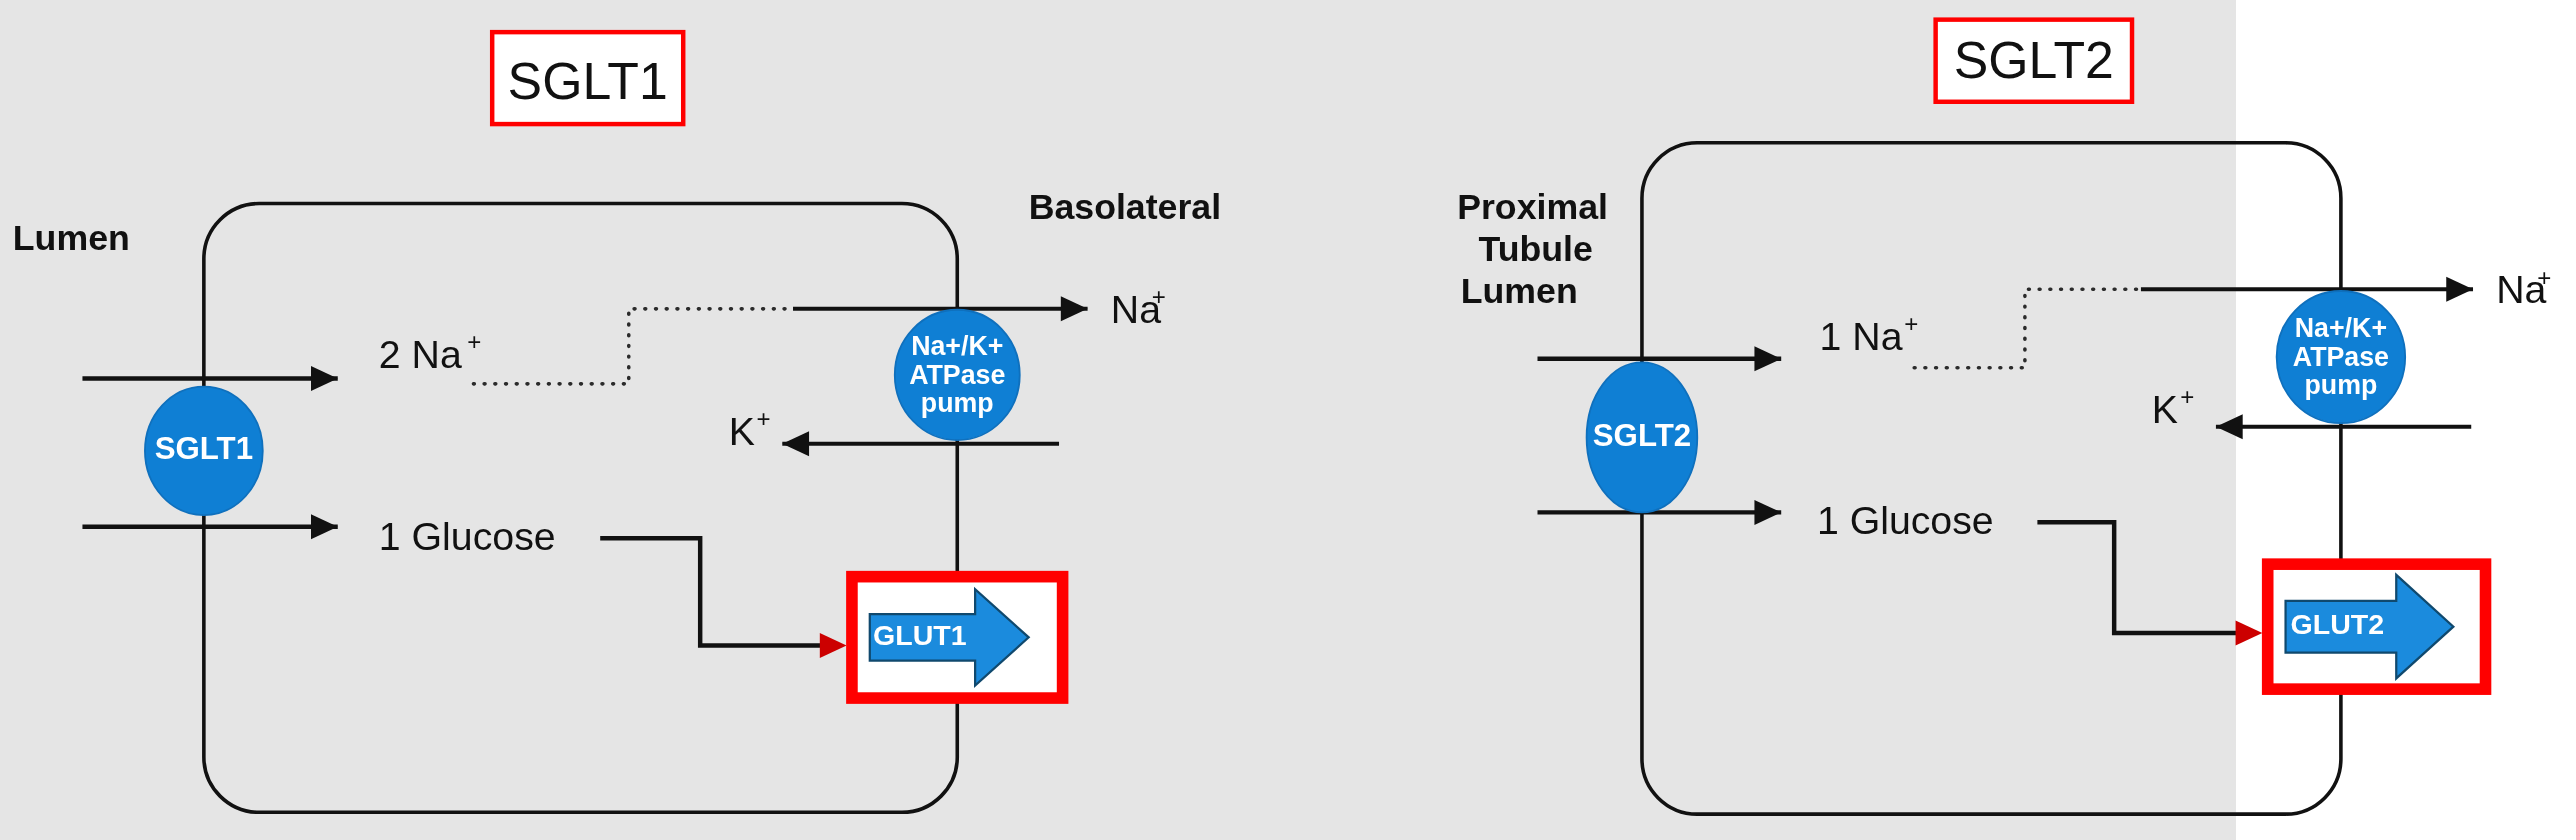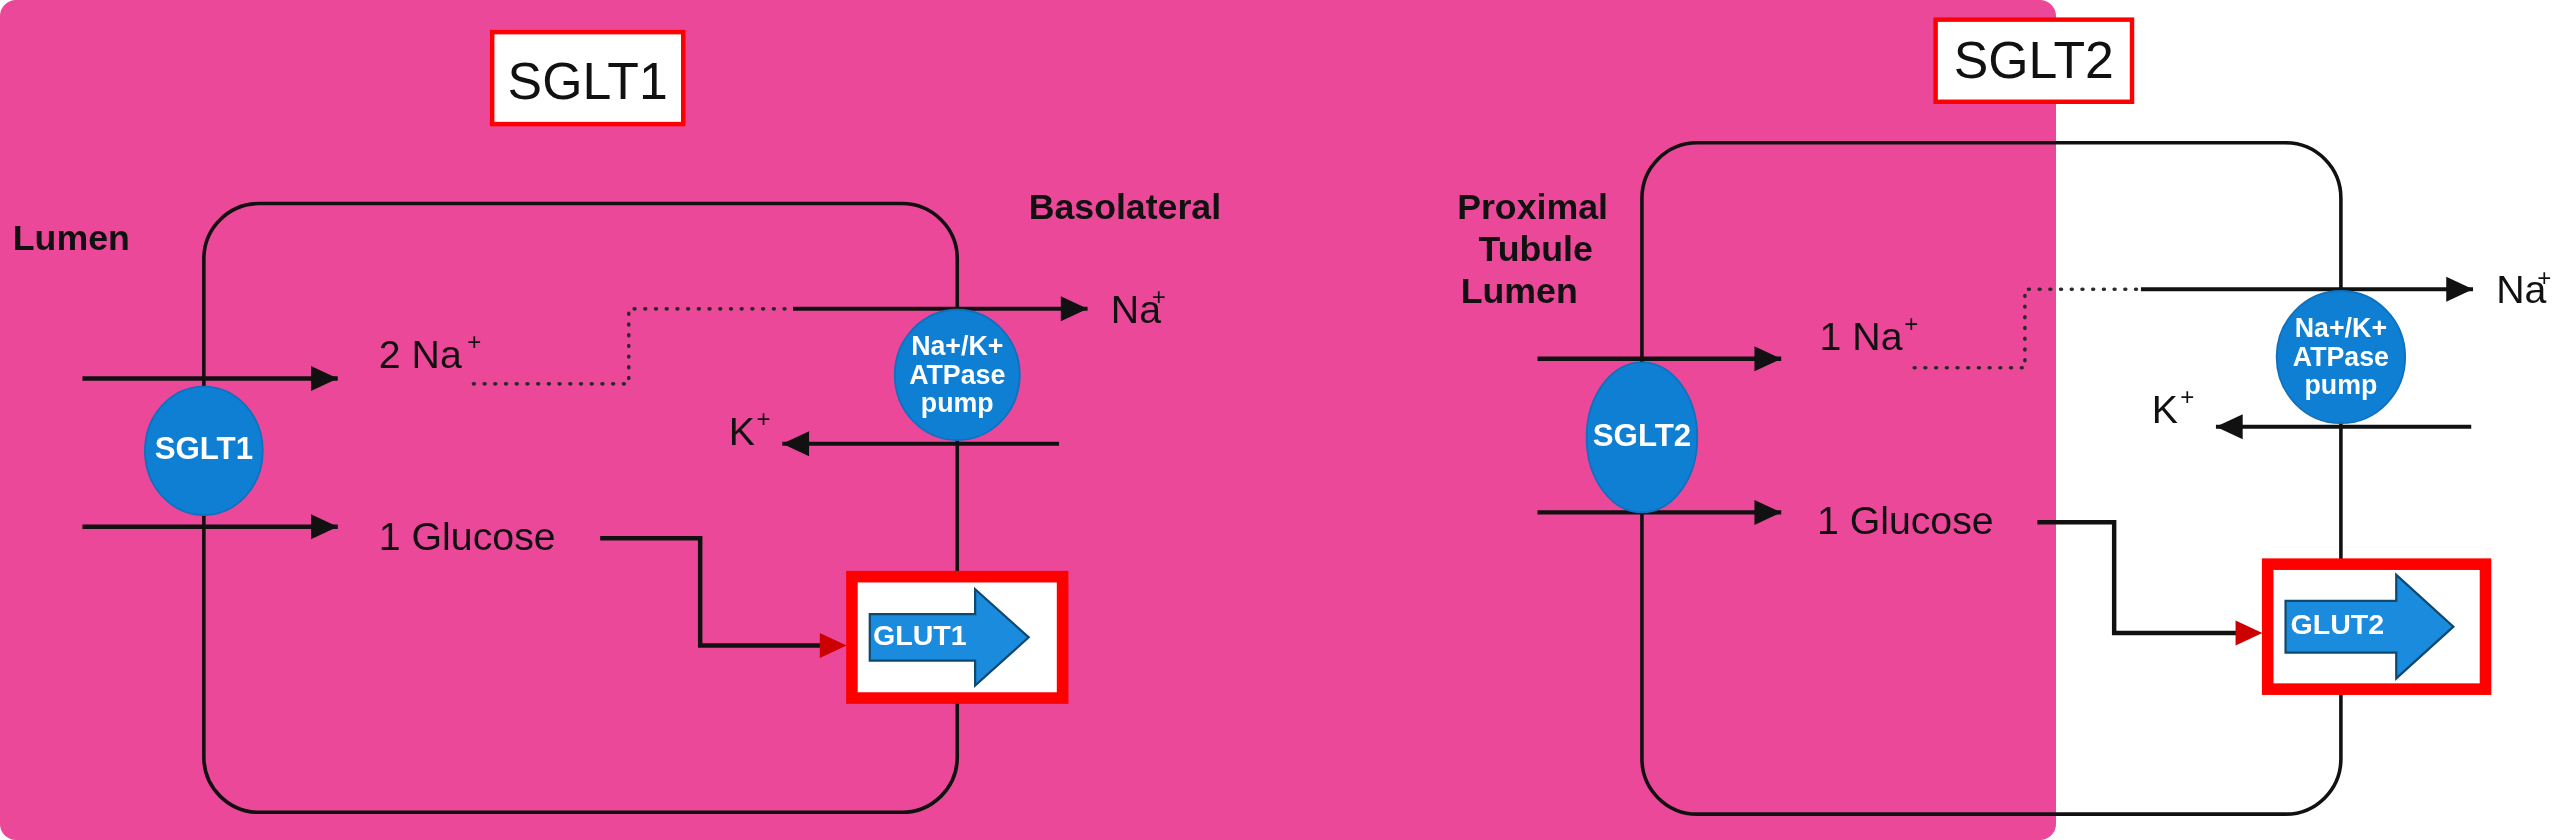--- a/index.html
+++ b/index.html
@@ -1,18 +1,18 @@
 <!DOCTYPE html>
 <html style="font-size:14.3px"><head>
 <meta charset="utf-8">
 <style>
   html,body{margin:0;padding:0;background:#ffffff;}
   body{width:2576px;height:840px;overflow:hidden;
        font-family:"Liberation Sans", sans-serif;}
-  #stage{position:relative;width:2056px;height:840px;background:#ec4899;border-radius:16px;}
+  #stage{position:relative;width:2236px;height:840px;background:#e5e5e5;}
   svg{position:absolute;top:0;left:0;width:2576px;height:840px;}
   .cellwall{fill:none;stroke:#111111;stroke-width:4;}
   .flow{fill:none;stroke:#111111;stroke-width:5;}
   .flowthin{fill:none;stroke:#111111;stroke-width:4.5;}
   .dotline{fill:none;stroke:#2b2b2b;stroke-width:4;stroke-linecap:round;
            stroke-dasharray:1 11;}
   .titlebox{fill:#ffffff;stroke:#ff0000;stroke-width:5;}
   .glutbox{fill:#ffffff;stroke:#ff0000;stroke-width:13;}
   .blobfill{fill:#0f7fd4;stroke:#0f70bd;stroke-width:2;}
   .arrowshape{fill:#1b8bdd;stroke:#10496e;stroke-width:2.5;}

